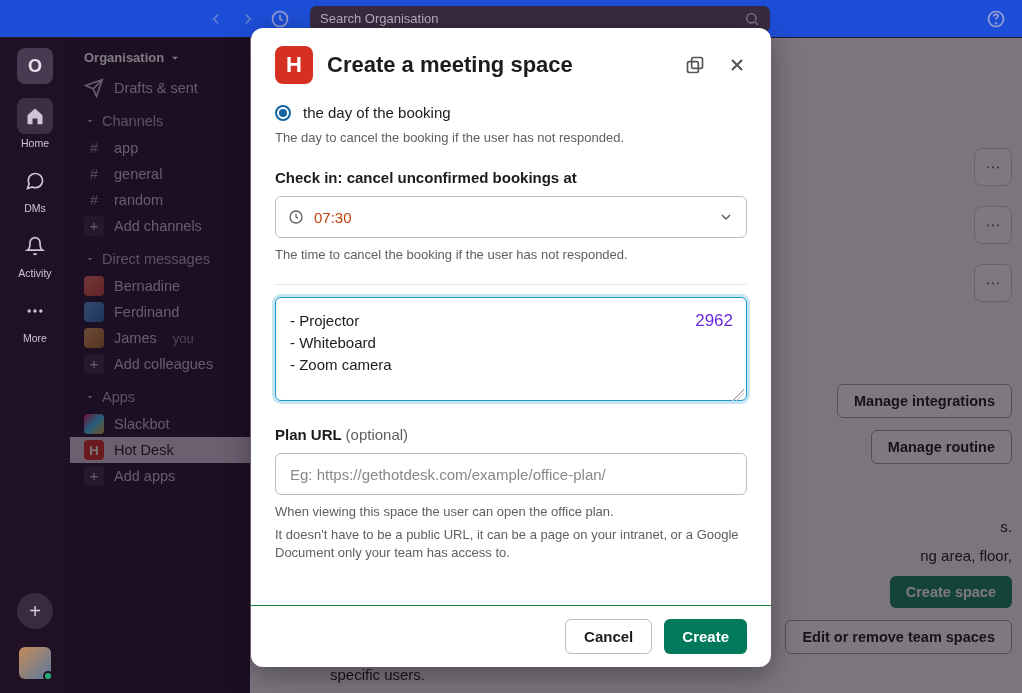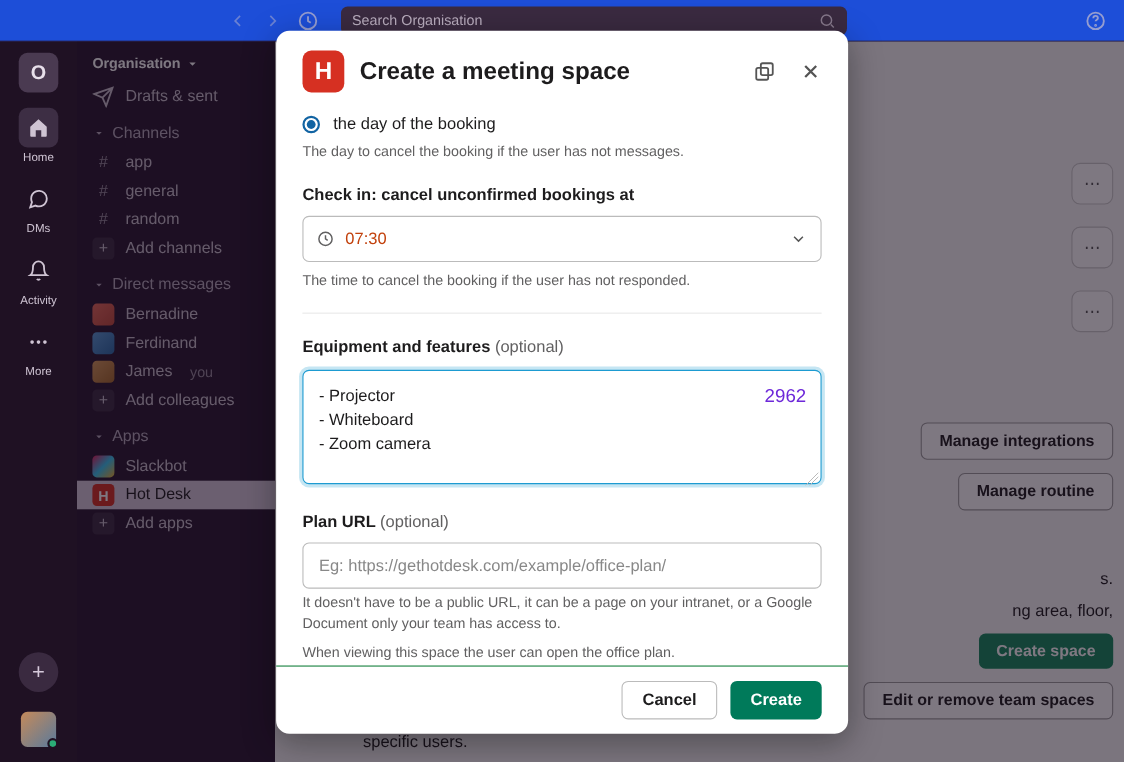--- a/index.html
+++ b/index.html
@@ -452,56 +452,52 @@
           <path d="M6 6l12 12M18 6L6 18"></path>
         </svg>
     </div>
   </div>
 
   <div class="modal-body">
     <div class="radio-row">
       <input type="radio" class="radio" checked="" style="">
       <span>the day of the booking</span>
     </div>
-    <div class="help-text">The day to cancel the booking if the user has not messages.</div>
+    <div class="help-text">The day to cancel the booking if the user has not responded.</div>
 
     <div class="field-label">Check in: cancel unconfirmed bookings at</div>
     <div class="select-box">
       <svg class="clock" viewBox="0 0 24 24" fill="none" stroke="currentColor" stroke-width="2">
           <circle cx="12" cy="12" r="9"></circle>
           <path d="M12 7v5l3 2"></path>
         </svg>
       <span class="value">07:30</span>
       <svg class="chev" viewBox="0 0 24 24" fill="none" stroke="currentColor" stroke-width="2">
           <path d="M6 9l6 6 6-6"></path>
         </svg>
     </div>
     <div class="help-text">The time to cancel the booking if the user has not responded.</div>
 
     <hr class="divider">
 
-    <div class="field-label">
-      <span>Equipment and features</span>
-      <span class="optional">(optional)</span>
-    </div>
     <div class="textarea-wrap">
       <textarea class="equip" id="equip-ta" style="">- Projector
 - Whiteboard
 - Zoom camera</textarea>
       <div class="char-count">2962</div>
       <div class="resize-handle"></div>
     </div>
 
     <div class="field-label">
       <span>Plan URL</span>
       <span class="optional">(optional)</span>
     </div>
     <input class="plan-url" placeholder="Eg: https://gethotdesk.com/example/office-plan/" style="">
+    <div class="help-text">When viewing this space the user can open the office plan.</div>
     <div class="help-text" style="margin-top:4px;">It doesn't have to be a public URL, it can be a page on your intranet, or a Google Document only your team has access to.</div>
-    <div class="help-text">When viewing this space the user can open the office plan.</div>
 
     
     
   </div>
 
   <div class="modal-footer">
     <button class="btn-cancel"><span>Cancel</span></button>
     <button class="btn-create"><span>Create</span></button>
   </div>
 </div>

